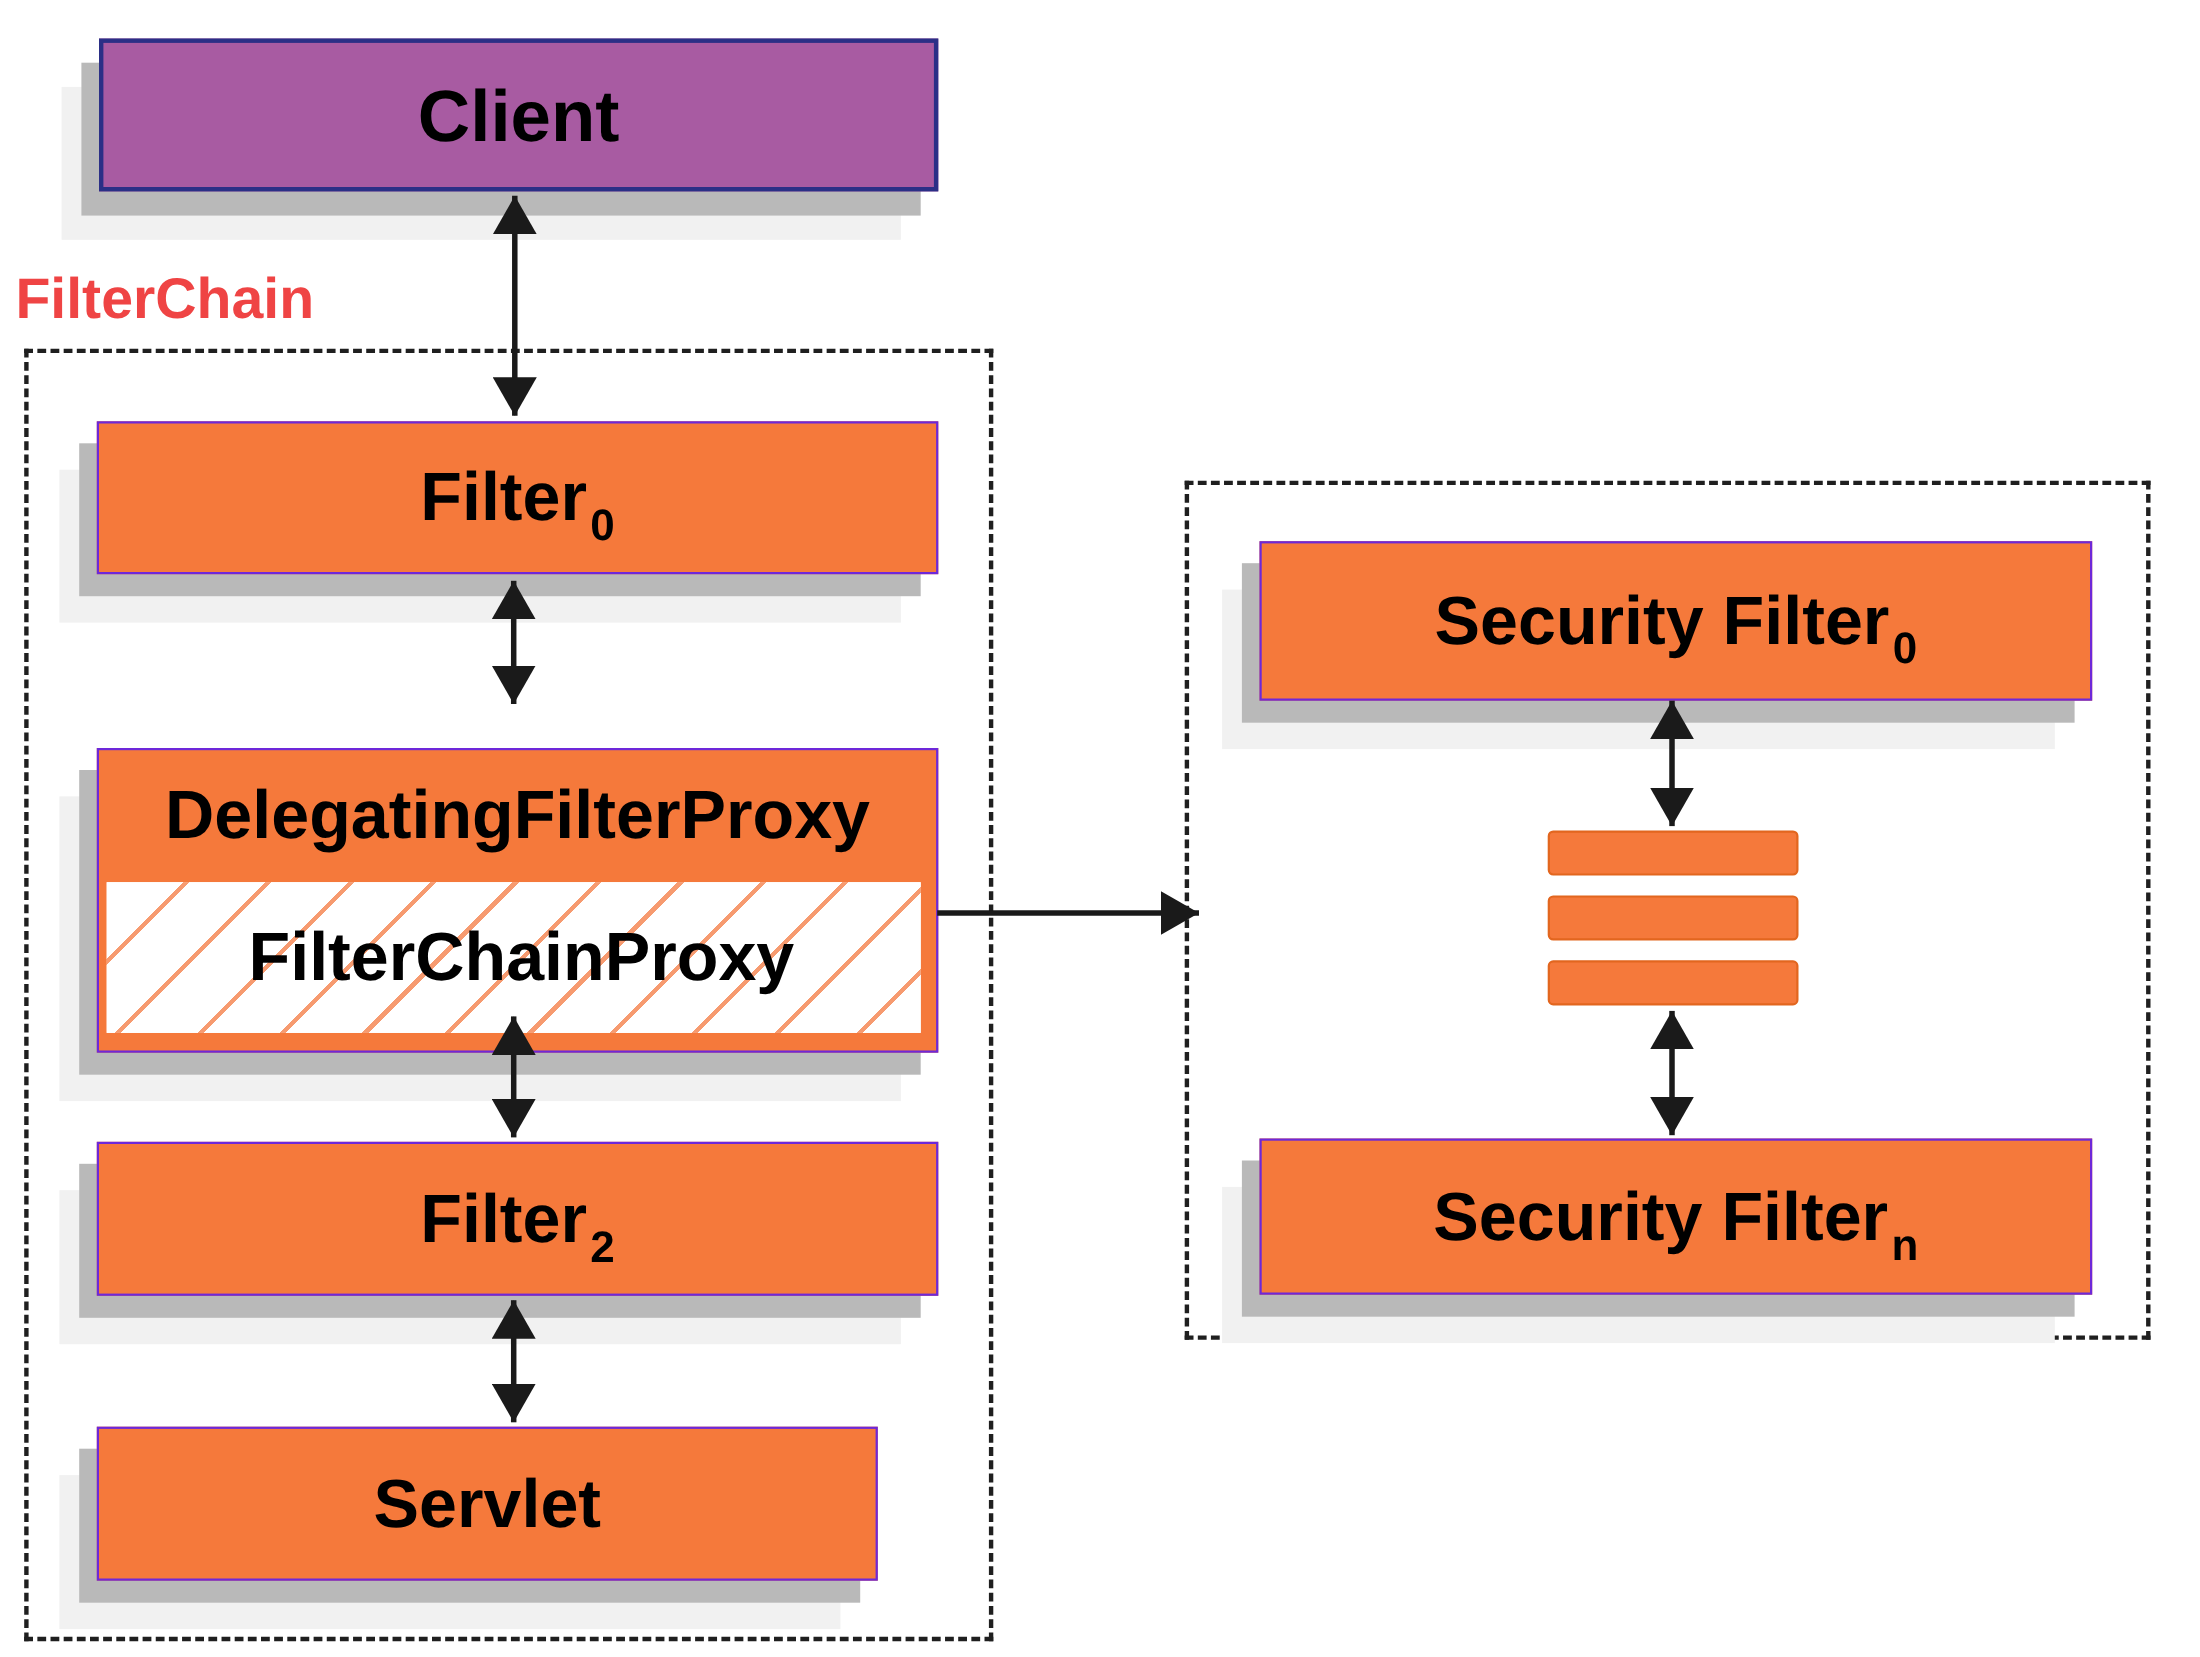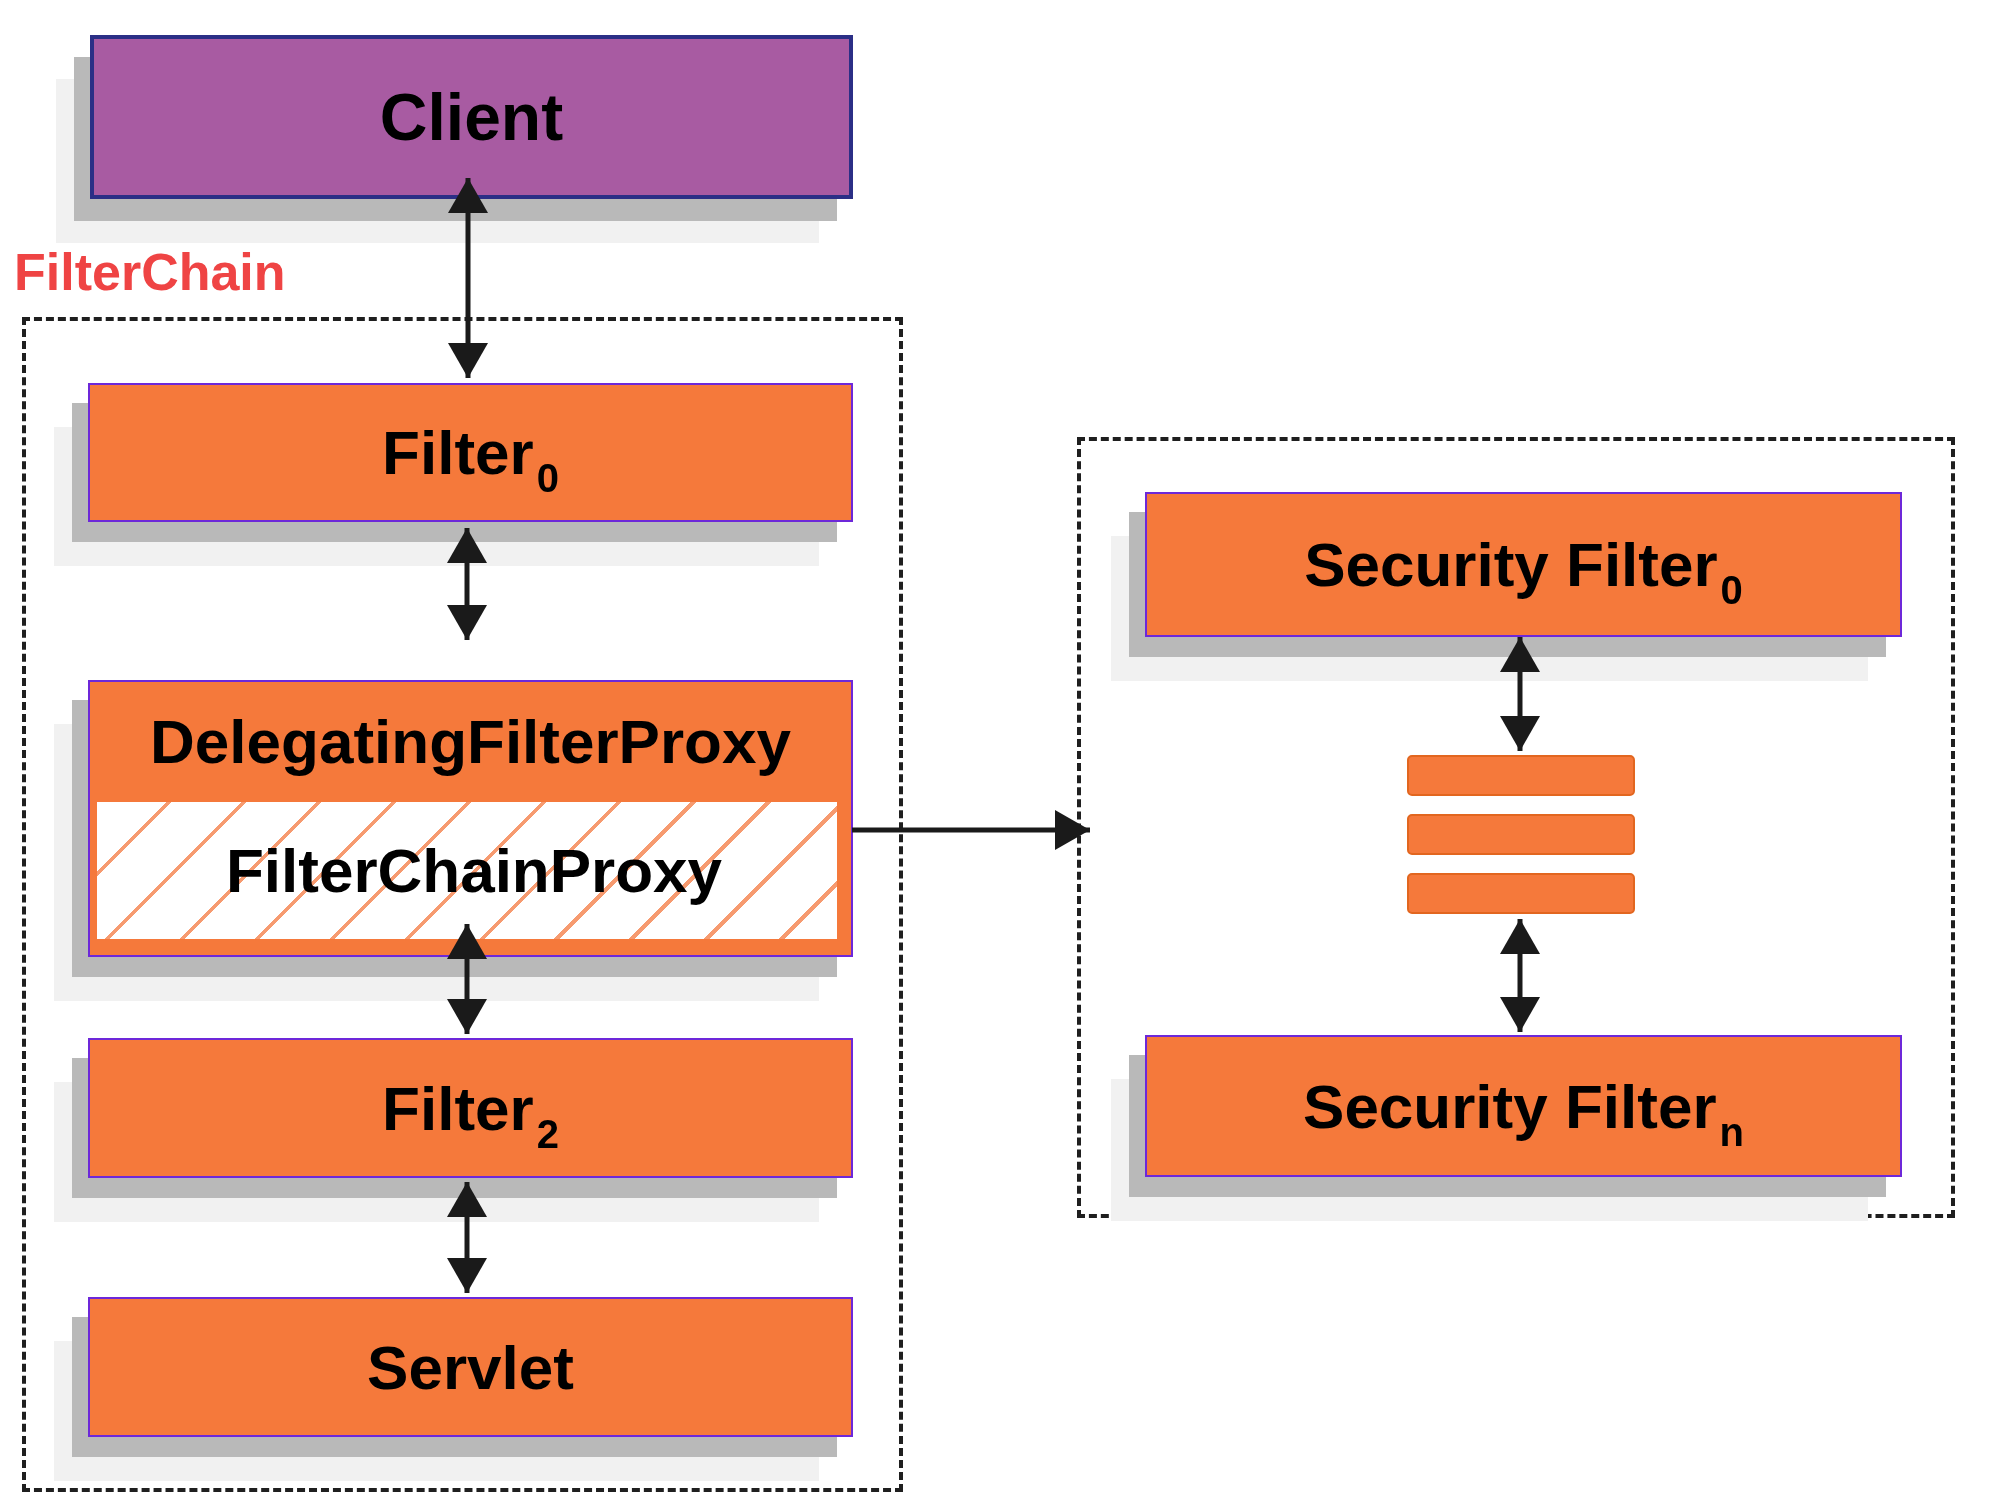--- a/index.html
+++ b/index.html
@@ -64,28 +64,28 @@
   }
   .ellipsis-bar{
     position:absolute;
     left:1407px;width:228px;height:41px;
     background:#f5793b;
     border:2px solid #e2661f;
     border-radius:5px;
     box-sizing:border-box;
   }
   
-  #client-box{left:90px;top:35px;width:763px;height:164px;}
+  #client-box{left:90px;top:35px;width:763px;height:139px;}
   #fc-title{left:14px;top:246px;}
   #fc-dash{left:22px;top:317px;width:881px;height:1175px;}
   #filter0-box{left:88px;top:383px;width:765px;height:139px;}
   #dfp-box{left:88px;top:680px;width:765px;height:277px;}
   #fcp-box{left:7px;top:120px;width:740px;height:137px;}
   #filter2-box{left:88px;top:1038px;width:765px;height:140px;}
-  #servlet-box{left:88px;top:1297px;width:765px;height:140px;}
+  #servlet-box{left:88px;top:1297px;width:710px;height:140px;}
   #sfc-title{left:1070px;top:352px;}
   #sfc-dash{left:1077px;top:437px;width:878px;height:781px;}
   #sf0-box{left:1145px;top:492px;width:757px;height:145px;}
   #bar1{top:755px;}
   #bar2{top:814px;}
   #bar3{top:873px;}
   #sfn-box{left:1145px;top:1035px;width:757px;height:142px;}
   #arrows{position:absolute;left:0;top:0;width:2000px;height:1506px;pointer-events:none;}
   #arrows line{stroke:#1a1a1a;stroke-width:5;}
   #arrows .ah{fill:#1a1a1a;}

